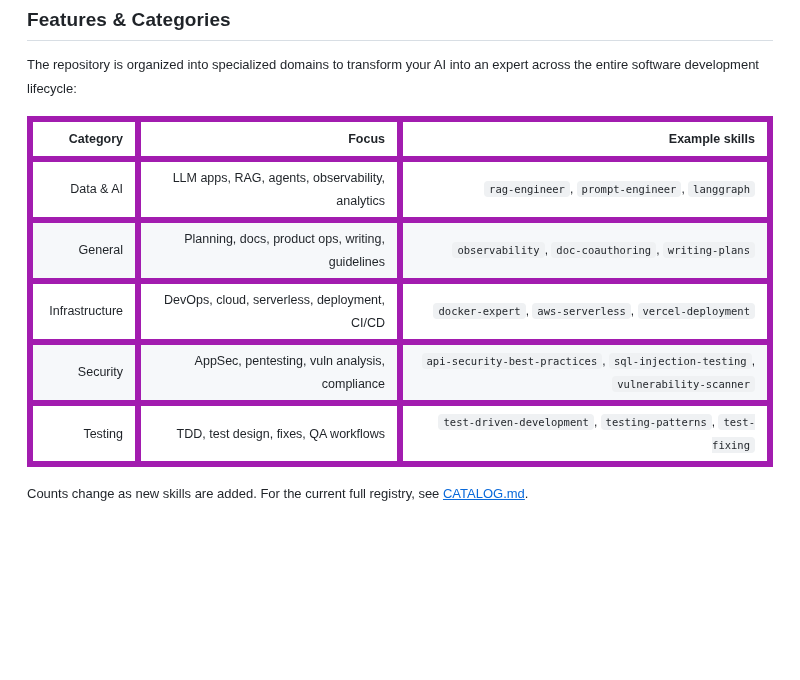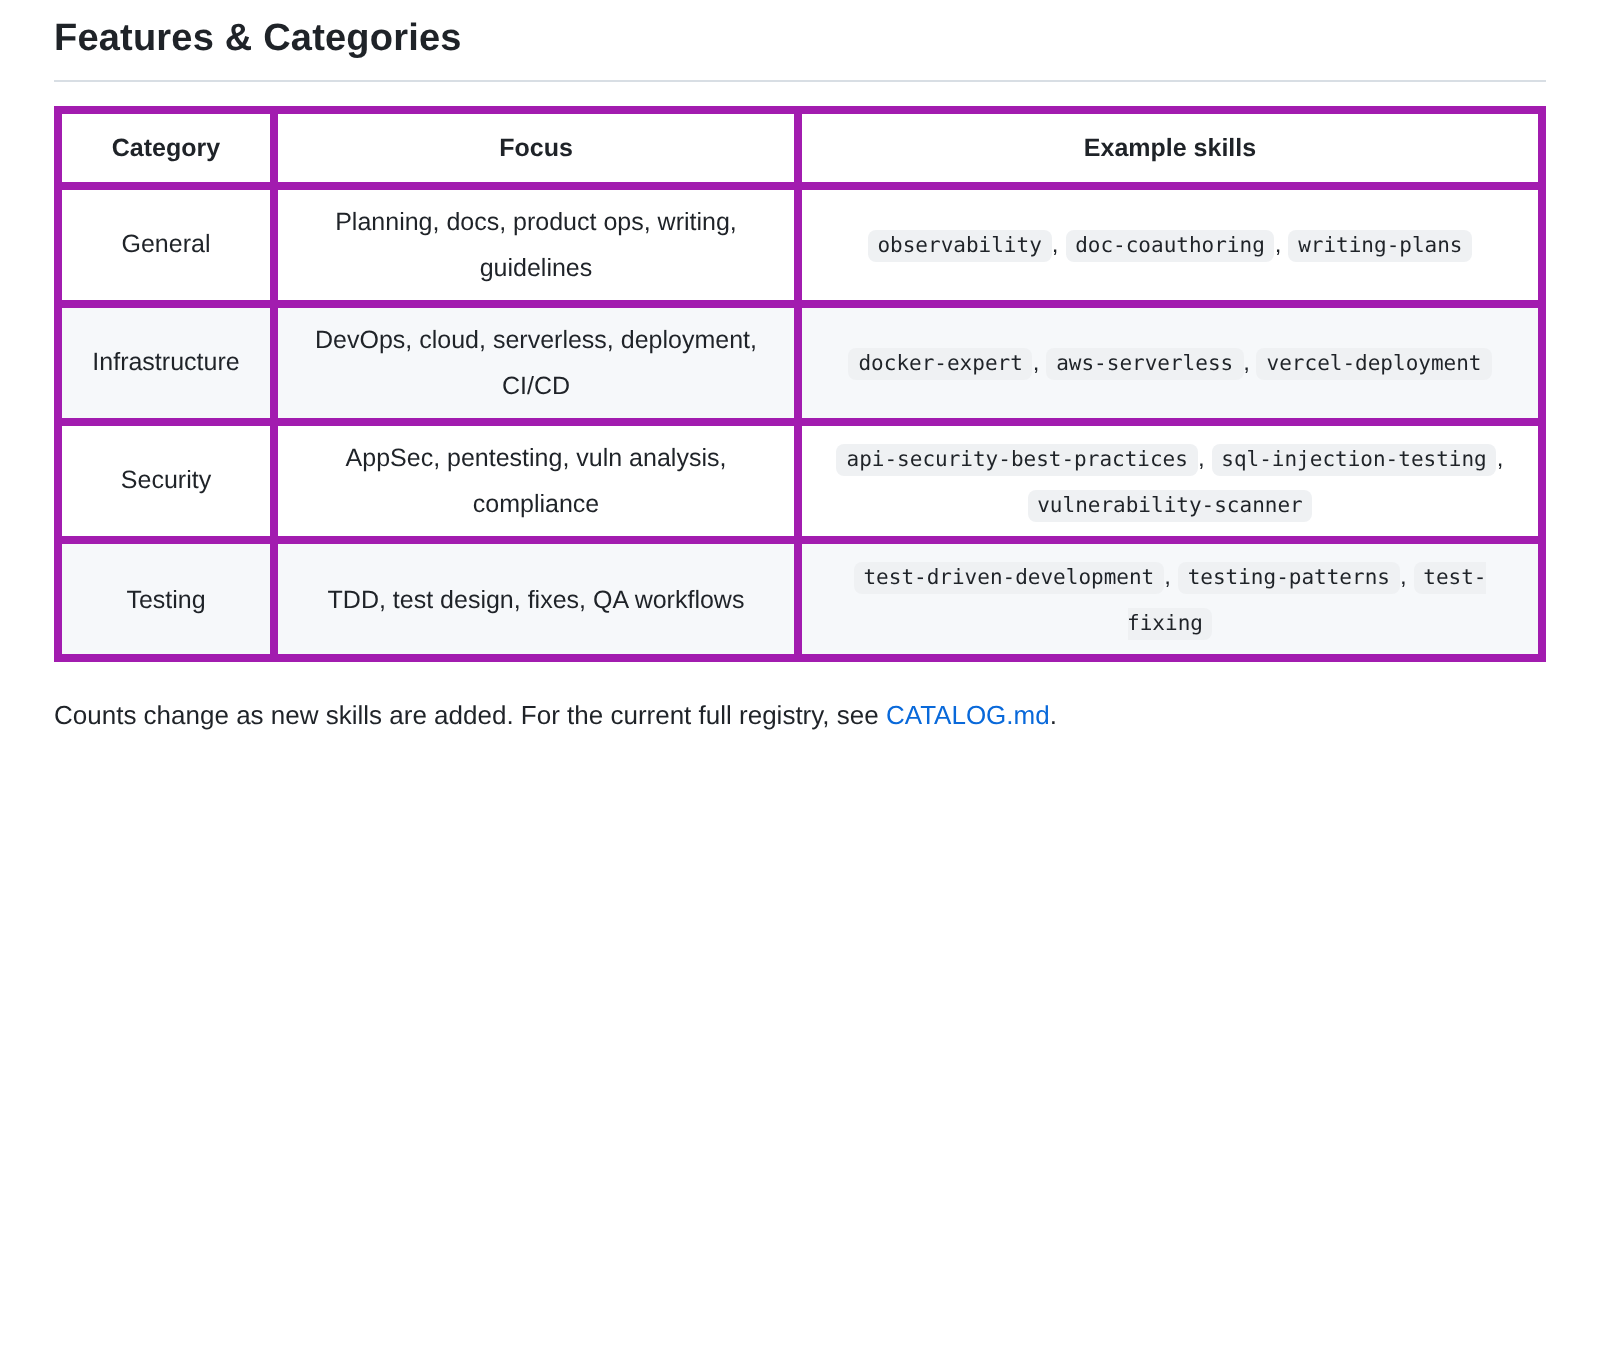--- a/index.html
+++ b/index.html
@@ -30,23 +30,23 @@
     line-height: 24px;
     margin: 0 0 15px 0;
   }
   table.features-table {
     width: 100%;
     border-collapse: collapse;
     font-size: 12.5px;
   }
   table.features-table th,
   table.features-table td {
-    border: 4px solid #a21caf;
+    border: 6px solid #a21caf;
     padding: 5px 12px;
-    text-align: center;
+    text-align: right;
     vertical-align: middle;
     line-height: 1.8;
   }
   table.features-table th {
     font-weight: 700;
     font-size: 12.5px;
     padding-top: 6px;
     padding-bottom: 6px;
   }
   table.features-table tbody tr:nth-child(even) {
@@ -67,45 +67,52 @@
     font-size: 12px;
     color: #1f2328;
   }
   p.footer-note {
     font-size: 13px;
     line-height: 24px;
     margin: 15px 0 0 0;
   }
   a.catalog-link {
     color: #0969da;
+    text-decoration: underline;
     cursor: pointer;
   }
 </style>
 </head>
 <body>
 
 <div class="page">
 
   <h2 class="page-title">Features &amp; Categories</h2>
 
+  <p class="intro">The repository is organized into specialized domains to transform your AI into an expert across the entire software development lifecycle:</p>
 
   <table class="features-table">
     <colgroup>
       <col class="col-category">
       <col class="col-focus">
       <col class="col-skills">
     </colgroup>
     <thead>
       <tr>
         <th>Category</th>
         <th>Focus</th>
         <th>Example skills</th>
       </tr>
     </thead>
     <tbody>
+        <tr>
+    <td>Data &amp; AI</td>
+    <td>LLM apps, RAG, agents, observability, analytics</td>
+    <td><code class="chip">rag-engineer</code><span class="sep">, </span><code class="chip">prompt-engineer</code><span class="sep">, </span><code class="chip">langgraph</code></td>
+  </tr>
         <tr>
     <td>General</td>
     <td>Planning, docs, product ops, writing, guidelines</td>
     <td><code class="chip">observability</code><span class="sep">, </span><code class="chip">doc-coauthoring</code><span class="sep">, </span><code class="chip">writing-plans</code></td>
   </tr>
         <tr>
     <td>Infrastructure</td>
     <td>DevOps, cloud, serverless, deployment, CI/CD</td>
     <td><code class="chip">docker-expert</code><span class="sep">, </span><code class="chip">aws-serverless</code><span class="sep">, </span><code class="chip">vercel-deployment</code></td>
   </tr>

